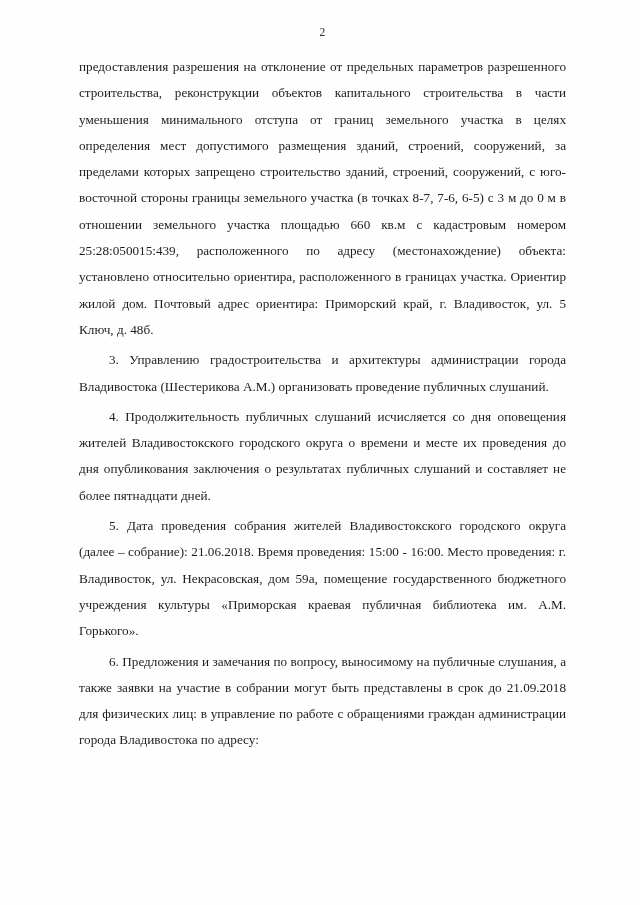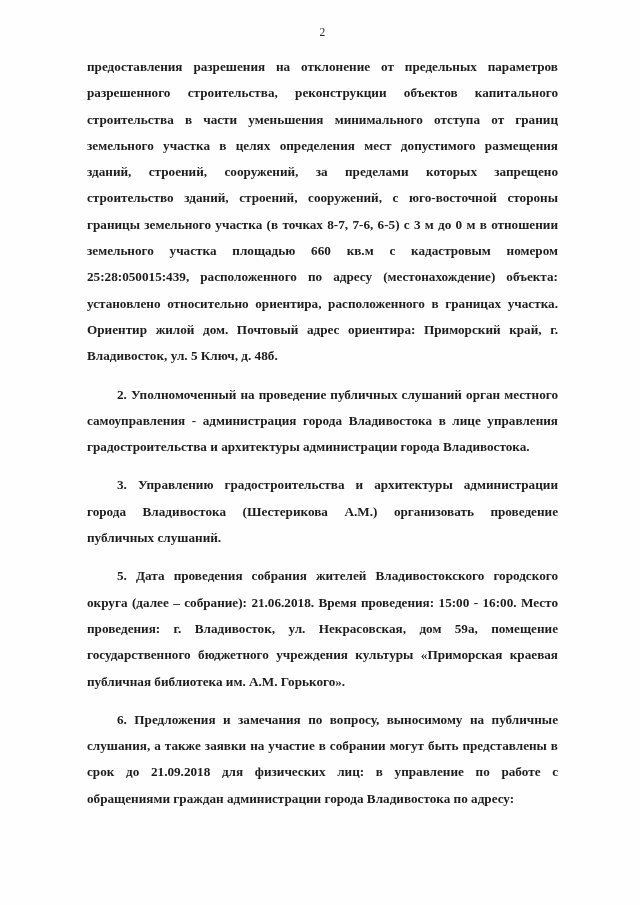--- a/index.html
+++ b/index.html
@@ -28,39 +28,38 @@
     color: #2a2a2a;
     margin-bottom: 16px;
     letter-spacing: 0.2px;
   }
   .body-text {
     font-size: 13.2px;
     line-height: 26.3px;
     color: #1d1d1d;
   }
   p.para {
-    margin: 12px;
+    margin: 4px;
     text-align: justify;
     text-justify: inter-word;
     text-indent: 0;
     hyphens: none;
-    font-weight: bold;
   }
   p.para.indent {
     text-indent: 30px;
   }
 </style>
 </head>
 <body>
 
 <div class="page">
 
   <div class="page-number">2</div>
 
   <div class="body-text">
     <p class="para">предоставления разрешения на отклонение от предельных параметров разрешенного строительства, реконструкции объектов капитального строительства в части уменьшения минимального отступа от границ земельного участка в целях определения мест допустимого размещения зданий, строений, сооружений, за пределами которых запрещено строительство зданий, строений, сооружений, с юго-восточной стороны границы земельного участка (в точках 8-7, 7-6, 6-5) с 3 м до 0 м в отношении земельного участка площадью 660 кв.м с кадастровым номером 25:28:050015:439, расположенного по адресу (местонахождение) объекта: установлено относительно ориентира, расположенного в границах участка. Ориентир жилой дом. Почтовый адрес ориентира: Приморский край, г. Владивосток, ул. 5 Ключ, д. 48б.</p>
-    <p class="para indent">2. Уполномоченный на проведение публичных слушаний орган местного самоуправления - администрация города Владивостока в лице управления градостроительства и архитектуры администрации города Владивостока.</p>
     <p class="para indent">3. Управлению градостроительства и архитектуры администрации города Владивостока (Шестерикова А.М.) организовать проведение публичных слушаний.</p>
+    <p class="para indent">4. Продолжительность публичных слушаний исчисляется со дня оповещения жителей Владивостокского городского округа о времени и месте их проведения до дня опубликования заключения о результатах публичных слушаний и составляет не более пятнадцати дней.</p>
     <p class="para indent">5. Дата проведения собрания жителей Владивостокского городского округа (далее – собрание): 21.06.2018. Время проведения: 15:00 - 16:00. Место проведения: г. Владивосток, ул. Некрасовская, дом 59а, помещение государственного бюджетного учреждения культуры «Приморская краевая публичная библиотека им. А.М. Горького».</p>
     <p class="para indent">6. Предложения и замечания по вопросу, выносимому на публичные слушания, а также заявки на участие в собрании могут быть представлены в срок до 21.09.2018 для физических лиц: в управление по работе с обращениями граждан администрации города Владивостока по адресу:</p>
   </div>
 
 </div>
 
 </body></html>

